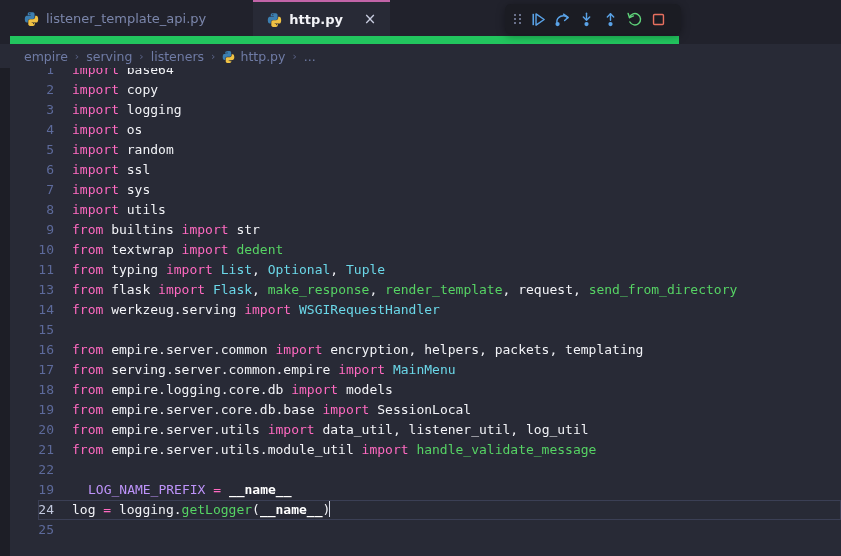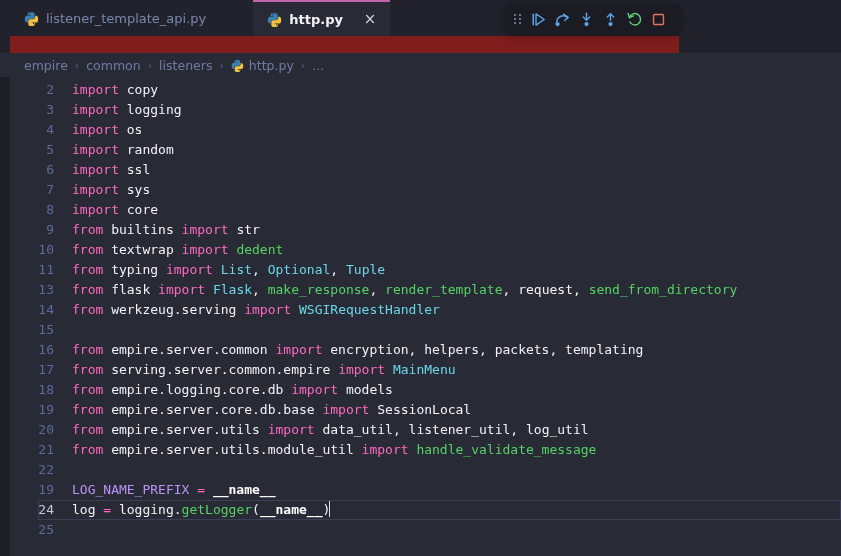--- a/index.html
+++ b/index.html
@@ -11,21 +11,21 @@
     width: 841px;
     height: 556px;
     overflow: hidden;
     font-family: "DejaVu Sans", sans-serif;
     -webkit-font-smoothing: antialiased;
   }
   #app {
     position: relative;
     width: 679px;
     height: 556px;
-    background: #7f1d1d;
+    background: #22c55e;
     text-decoration: underline;
   }
 
   
   .left-strip {
     position: absolute;
     left: 0; top: 0;
     width: 10px;
     height: 556px;
     background: #21222c;
@@ -118,21 +118,21 @@
     display: grid;
     grid-template-columns: 2px 2px;
     grid-template-rows: 2px 2px 2px;
     gap: 2px 3px;
   }
   .grip-dots i { background: #6a718b; width: 2px; height: 2px; display: block; }
 
   
   .breadcrumbs {
     position: absolute;
-    left: 0; top: 53px;
+    left: 0; top: 44px;
     width: 841px; height: 24px;
     background: #282a36;
     display: flex;
     align-items: center;
     padding-left: 22px;
     box-sizing: border-box;
     font-size: 12.5px;
     color: #6f7ba5;
     gap: 0;
     z-index: 9;
@@ -198,21 +198,21 @@
     color: #f8f8f2;
     position: relative;
   }
 
   
   .kw   { color: #ff6ac1; }          
   .op   { color: #ff6ac1; }
   .txt  { color: #f2f3f7; }
   .cls  { color: #6bd7e8; text-align: right; }          
   .fn   { color: #56d364; }          
-  .cnst { color: #bd93f9; }          
+  .cnst { color: #bd93f9; margin-left: 16px; }          
   .dund { color: #ffffff; font-weight: bold; }
   .punc { color: #f2f3f7; }
 
   .caret {
     display: inline-block;
     width: 0;
     border-left: 1.6px solid #d8dbe8;
     height: 16px;
     vertical-align: -3px;
     margin-left: -1px;
@@ -305,21 +305,21 @@
       </svg>
     </div>
   </div>
 
   <div class="breadcrumbs">
     <span class="bc-item">
       <span>empire</span>
     </span>
     <span class="bc-sep">›</span>
     <span class="bc-item">
-      <span>common</span>
+      <span>serving</span>
     </span>
     <span class="bc-sep">›</span>
     <span class="bc-item">
       <span>listeners</span>
     </span>
     <span class="bc-sep">›</span>
     <span class="bc-item">
       <svg class="bc-icon" viewBox="0 0 32 32">
         <path fill="#3c7fb1" d="M15.9 2.4c-1.7 0-3.3.2-4.7.5-2.5.5-3.2 1.6-3.2 3.6v2.6h6.5v.9H6.5c-2.1 0-3.9 1.2-4.4 3.6-.6 2.7-.6 4.4 0 7.2.5 2.1 1.7 3.6 3.8 3.6h2.2v-3.1c0-2.4 2-4.5 4.4-4.5h6.5c2 0 3.6-1.7 3.6-3.7V6.5c0-2-1.6-3.5-3.6-3.8-1.2-.2-2.5-.3-3.7-.3zm-3.5 2c.7 0 1.2.6 1.2 1.3s-.5 1.2-1.2 1.2-1.2-.5-1.2-1.2.5-1.3 1.2-1.3z"></path>
         <path fill="#f0c244" d="M23.8 10v3c0 2.5-2.1 4.6-4.5 4.6h-6.5c-1.9 0-3.6 1.7-3.6 3.7v6.9c0 2 1.7 3.1 3.6 3.7 2.2.6 4.4.8 6.5 0 1.8-.5 3.6-1.6 3.6-3.7v-2.6h-6.5v-.9h9.7c2.1 0 2.9-1.5 3.6-3.6.8-2.2.7-4.3 0-7.2-.5-2.1-1.5-3.6-3.6-3.6h-2.3zm-3.6 15.6c.7 0 1.2.5 1.2 1.2s-.5 1.3-1.2 1.3-1.2-.6-1.2-1.3.5-1.2 1.2-1.2z"></path>
@@ -334,21 +334,21 @@
 
   <div class="editor">
     <div class="code-area" id="code-area">
         <div class="row"><span class="ln">1</span><span class="code"><span class="kw">import</span><span class="txt"> base64</span></span></div>
         <div class="row"><span class="ln">2</span><span class="code"><span class="kw">import</span><span class="txt"> copy</span></span></div>
         <div class="row"><span class="ln">3</span><span class="code"><span class="kw">import</span><span class="txt"> logging</span></span></div>
         <div class="row"><span class="ln">4</span><span class="code"><span class="kw">import</span><span class="txt"> os</span></span></div>
         <div class="row"><span class="ln">5</span><span class="code"><span class="kw">import</span><span class="txt"> random</span></span></div>
         <div class="row"><span class="ln">6</span><span class="code"><span class="kw">import</span><span class="txt"> ssl</span></span></div>
         <div class="row"><span class="ln">7</span><span class="code"><span class="kw">import</span><span class="txt"> sys</span></span></div>
-        <div class="row"><span class="ln">8</span><span class="code"><span class="kw">import</span><span class="txt"> core</span></span></div>
+        <div class="row"><span class="ln">8</span><span class="code"><span class="kw">import</span><span class="txt"> utils</span></span></div>
         <div class="row"><span class="ln">9</span><span class="code"><span class="kw">from</span><span class="txt"> builtins </span><span class="kw">import</span><span class="txt"> str</span></span></div>
         <div class="row"><span class="ln">10</span><span class="code"><span class="kw">from</span><span class="txt"> textwrap </span><span class="kw">import</span><span class="txt"> </span><span class="fn">dedent</span></span></div>
         <div class="row"><span class="ln">11</span><span class="code"><span class="kw">from</span><span class="txt"> typing </span><span class="kw">import</span><span class="txt"> </span><span class="cls">List</span><span class="punc">, </span><span class="cls">Optional</span><span class="punc">, </span><span class="cls">Tuple</span></span></div>
         <div class="row"><span class="ln">13</span><span class="code"><span class="kw">from</span><span class="txt"> flask </span><span class="kw">import</span><span class="txt"> </span><span class="cls">Flask</span><span class="punc">, </span><span class="fn">make_response</span><span class="punc">, </span><span class="fn">render_template</span><span class="punc">, </span><span class="txt">request</span><span class="punc">, </span><span class="fn">send_from_directory</span></span></div>
         <div class="row"><span class="ln">14</span><span class="code"><span class="kw">from</span><span class="txt"> werkzeug.serving </span><span class="kw">import</span><span class="txt"> </span><span class="cls">WSGIRequestHandler</span></span></div>
         <div class="row"><span class="ln">15</span><span class="code"></span></div>
         <div class="row"><span class="ln">16</span><span class="code"><span class="kw">from</span><span class="txt"> empire.server.common </span><span class="kw">import</span><span class="txt"> encryption, helpers, packets, templating</span></span></div>
         <div class="row"><span class="ln">17</span><span class="code"><span class="kw">from</span><span class="txt"> serving.server.common.empire </span><span class="kw">import</span><span class="txt"> </span><span class="cls">MainMenu</span></span></div>
         <div class="row"><span class="ln">18</span><span class="code"><span class="kw">from</span><span class="txt"> empire.logging.core.db </span><span class="kw">import</span><span class="txt"> models</span></span></div>
         <div class="row"><span class="ln">19</span><span class="code"><span class="kw">from</span><span class="txt"> empire.server.core.db.base </span><span class="kw">import</span><span class="txt"> SessionLocal</span></span></div>

